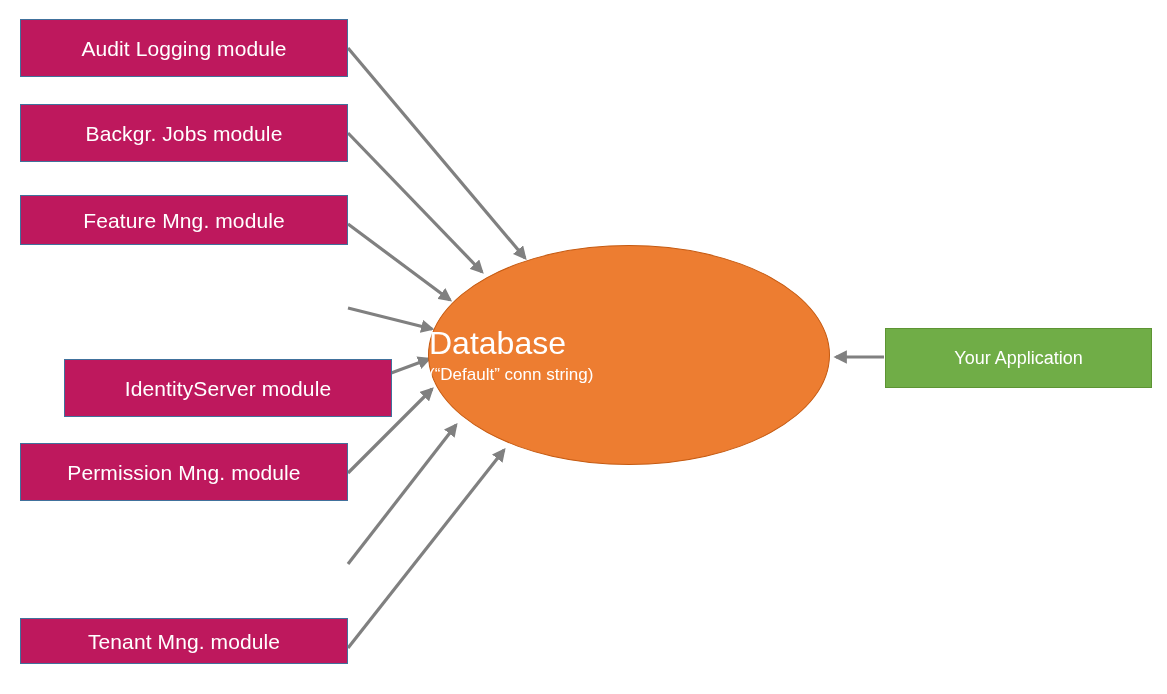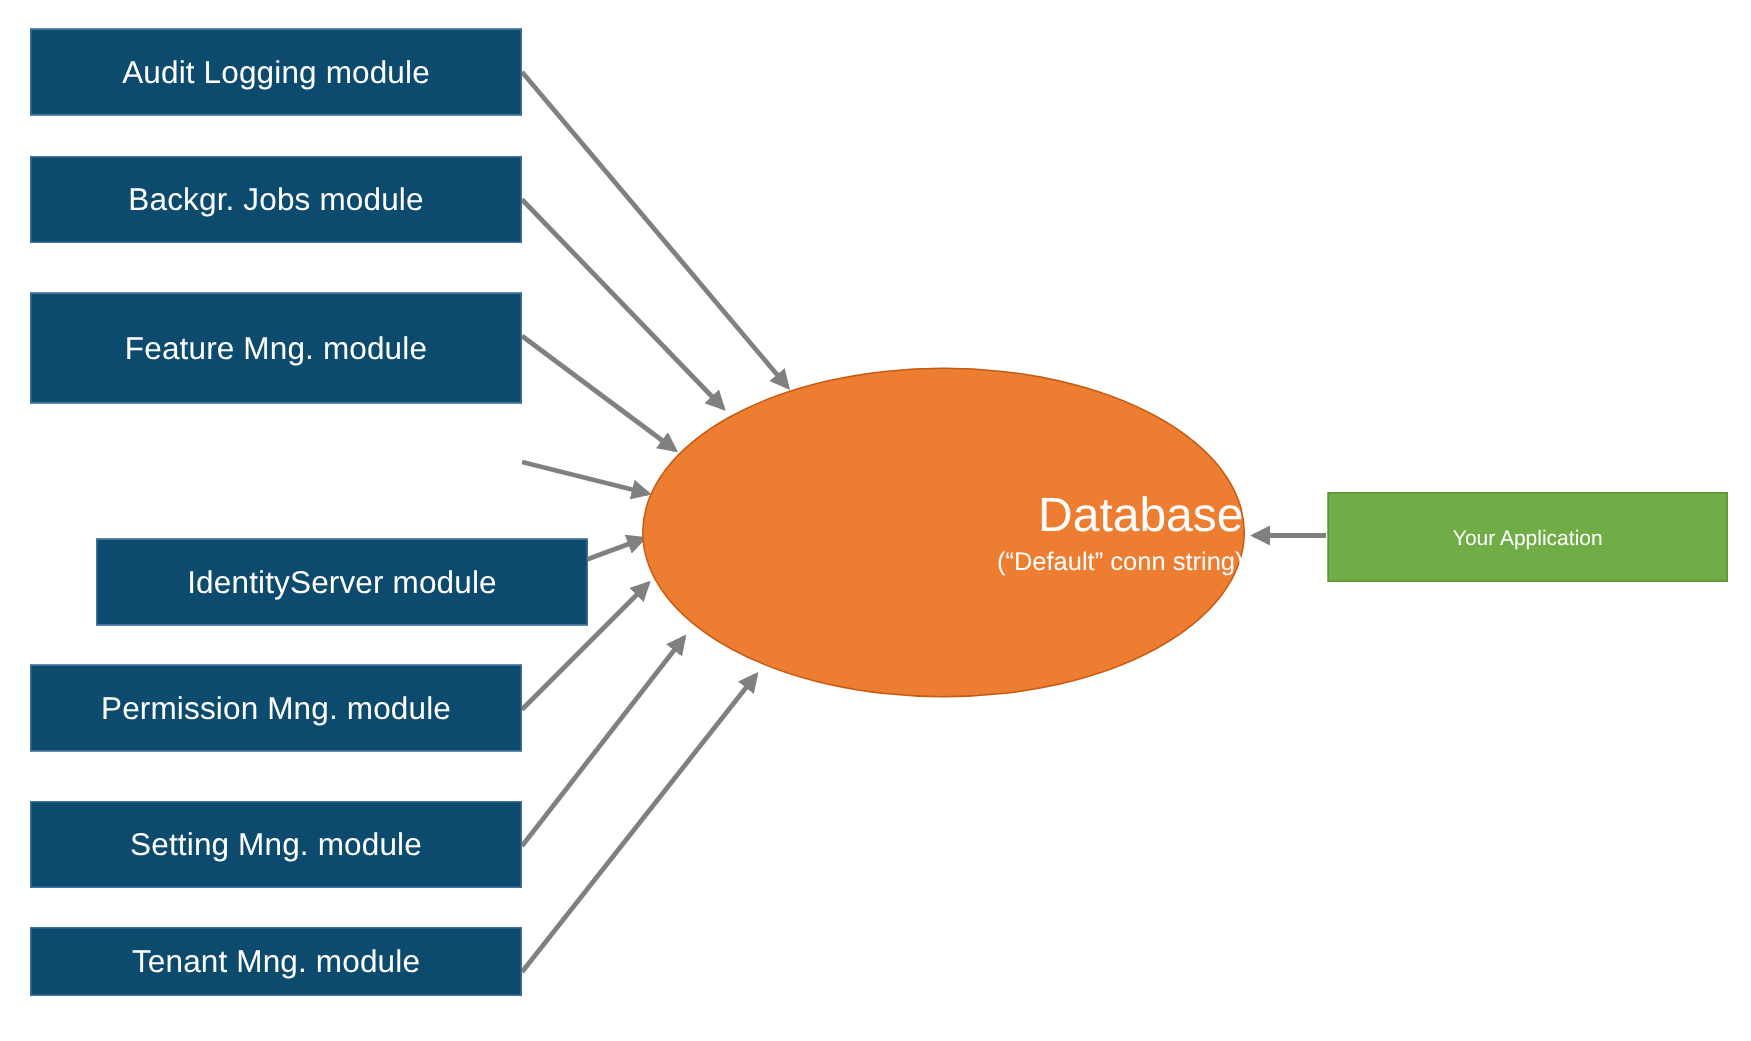--- a/index.html
+++ b/index.html
@@ -22,53 +22,53 @@
     position: absolute;
     left: 0;
     top: 0;
     width: 1167px;
     height: 694px;
     pointer-events: none;
   }
   .module-box {
     position: absolute;
     box-sizing: border-box;
-    background: #0c4a6e;
+    background: #be185d;
     border: 1.6px solid #41719C;
     color: #ffffff;
     display: flex;
     align-items: center;
     justify-content: center;
     font-size: 21px;
     line-height: 1;
     letter-spacing: 0.1px;
     white-space: nowrap;
   }
   .app-box {
     position: absolute;
     box-sizing: border-box;
     background: #70AD47;
     border: 1.6px solid #5D9434;
     color: #ffffff;
     display: flex;
     align-items: center;
     justify-content: center;
-    font-size: 14px;
+    font-size: 18px;
     line-height: 1;
     white-space: nowrap;
   }
   .db-ellipse {
     position: absolute;
     box-sizing: border-box;
     background: #ED7D31;
     border: 1.6px solid #C55A11;
     border-radius: 50%;
     display: flex;
     flex-direction: column;
-    align-items: flex-end;
+    align-items: flex-start;
     justify-content: center;
     color: #ffffff;
   }
   .db-title {
     font-size: 32px;
     line-height: 1.12;
   }
   .db-subtitle {
     font-size: 17px;
     line-height: 1.15;
@@ -98,31 +98,28 @@
         <line x1="884" y1="357" x2="836" y2="357" stroke="#808080" stroke-width="3.2" marker-end="url(#arrowhead)"></line>
       </g>
   </svg>
 
   <div class="module-box" id="mod-0" style="left: 20px; top: 19px; width: 328px; height: 58px;">
     <span>Audit Logging module</span>
   </div>
   <div class="module-box" id="mod-1" style="left: 20px; top: 104px; width: 328px; height: 58px;">
     <span>Backgr. Jobs module</span>
   </div>
-  <div class="module-box" id="mod-2" style="left: 20px; top: 195px; width: 328px; height: 74px;">
+  <div class="module-box" id="mod-2" style="left: 20px; top: 195px; width: 328px; height: 50px;">
     <span>Feature Mng. module</span>
   </div>
   <div class="module-box" id="mod-4" style="left: 20px; top: 359px; width: 328px; height: 58px; margin-left: 44px;">
     <span>IdentityServer module</span>
   </div>
   <div class="module-box" id="mod-5" style="left: 20px; top: 443px; width: 328px; height: 58px;">
     <span>Permission Mng. module</span>
-  </div>
-  <div class="module-box" id="mod-6" style="left: 20px; top: 534px; width: 328px; height: 58px;">
-    <span>Setting Mng. module</span>
   </div>
   <div class="module-box" id="mod-7" style="left: 20px; top: 618px; width: 328px; height: 46px;">
     <span>Tenant Mng. module</span>
   </div>
 
   <div class="db-ellipse" id="db-node" style="left: 428px; top: 245px; width: 402px; height: 220px;">
     <div class="db-title">Database</div>
     <div class="db-subtitle">(“Default” conn string)</div>
   </div>
 

